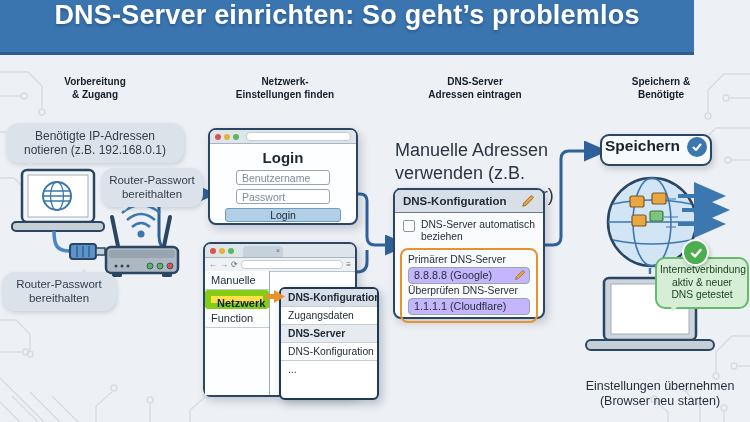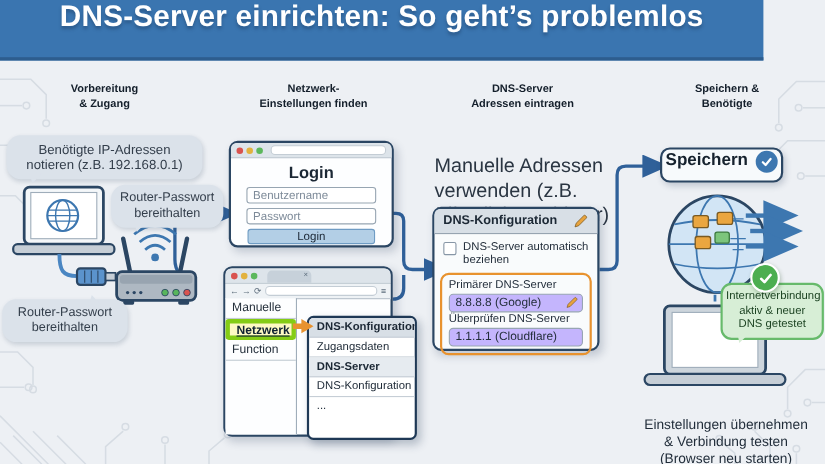--- a/index.html
+++ b/index.html
@@ -39,41 +39,41 @@
           box-shadow:3px 4px 8px rgba(40,60,90,.22);box-sizing:border-box;z-index:3;}
   .titlebar{position:relative;height:13px;background:#dde4ea;border-bottom:1.5px solid #a8b5c1;
             border-radius:5px 5px 0 0;display:flex;align-items:center;padding:0 5px;gap:3px;}
   .dot{width:6px;height:6px;border-radius:50%;flex-shrink:0;}
   .dot-red{background:#d9534f;} .dot-yellow{background:#e2b23e;} .dot-green{background:#5cb85c;}
   .addresspill{flex:1;height:7px;background:#ffffff;border:1px solid #c4cdd5;border-radius:4px;margin-left:4px;}
 
   
   .login-win{left:208px;top:128px;width:150px;height:97px;}
   .login-title{margin:5px 0 4px;font-size:15px;font-weight:bold;color:#1c2835;text-align:center;}
-  .login-input{display:block;width:118px;height:15px;margin:0 auto 4px;padding:0 5px;box-sizing:border-box;
+  .login-input{display:block;width:94px;height:15px;margin:0 auto 4px;padding:0 5px;box-sizing:border-box;
                font-size:10.5px;color:#3a4654;border:1px solid #97a5b2;border-radius:3px;background:#fff;
                font-family:inherit;}
   .login-input::placeholder{color:#7e8b99;opacity:1;}
   .login-btn{display:block;width:116px;height:14px;margin:2px auto 0;background:#b3cfe6;
              border:1px solid #6f9cc4;border-radius:3px;font-size:10.5px;color:#1c2835;
              font-family:inherit;line-height:11px;padding:0;}
 
   
   .browser-win{left:203px;top:242px;width:154px;height:155px;}
   .tab{position:absolute;left:38px;top:2px;width:40px;height:11px;background:#c7d1da;
        border-radius:4px 4px 0 0;font-size:7px;color:#5d6d7c;text-align:right;padding:1px 3px 0 0;box-sizing:border-box;}
   .navbar{height:13px;background:#eef2f5;border-bottom:1px solid #b9c3cc;display:flex;
           align-items:center;gap:3px;padding:0 4px;font-size:8px;color:#5d6d7c;}
   .urlpill{flex:1;height:7px;background:#fff;border:1px solid #c4cdd5;border-radius:4px;}
   .navicon{line-height:10px;}
   .sidebar{position:absolute;left:0;top:27px;bottom:0;width:64px;border-right:1.5px solid #9fadba;background:#fdfeff;}
   .side-item{height:19px;line-height:19px;padding-left:6px;font-size:11px;color:#25303c;
              border-bottom:1px solid #c3ccd4;box-sizing:border-box;}
-  .side-item.active{background:#fef9c3;border:4px solid #84cc16;border-radius:3px;
-                    color:#0e2133;font-weight:bold;line-height:14px;text-decoration:underline;}
+  .side-item.active{background:#fde047;border:6px solid #84cc16;border-radius:3px;
+                    color:#0e2133;font-weight:bold;line-height:14px;}
 
   
   .menu-panel{position:absolute;left:279px;top:287px;width:100px;height:113px;background:#fff;
               border:2.5px solid #1e3855;border-radius:6px;box-sizing:border-box;z-index:6;
               box-shadow:3px 4px 8px rgba(40,60,90,.28);overflow:hidden;}
   .menu-item{height:18px;line-height:17px;padding-left:7px;font-size:10.3px;color:#1c2835;
              border-bottom:1px solid #c6ced6;box-sizing:border-box;white-space:nowrap;}
   .menu-item.hdr{background:#d8dfe6;font-weight:bold;}
   .menu-item.sel{background:#e6ebf0;font-weight:bold;}
   .menu-item:last-child{border-bottom:none;}
@@ -356,17 +356,16 @@
 
   <div class="gbubble">Internetverbindung aktiv &amp; neuer DNS getestet</div>
   <div class="gcheck">
     <svg width="14" height="14" viewBox="0 0 14 14">
         <path d="M3 7.5 L6 10.5 L11.5 4" fill="none" stroke="#ffffff" stroke-width="2.4" stroke-linecap="round" stroke-linejoin="round"></path>
       </svg>
   </div>
 
   <div class="note4">
     <span>Einstellungen übernehmen</span>
-    <span>&amp; Verbindung testen</span>
     <span>(Browser neu starten)</span>
   </div>
 
 </div>
 
 </body></html>

